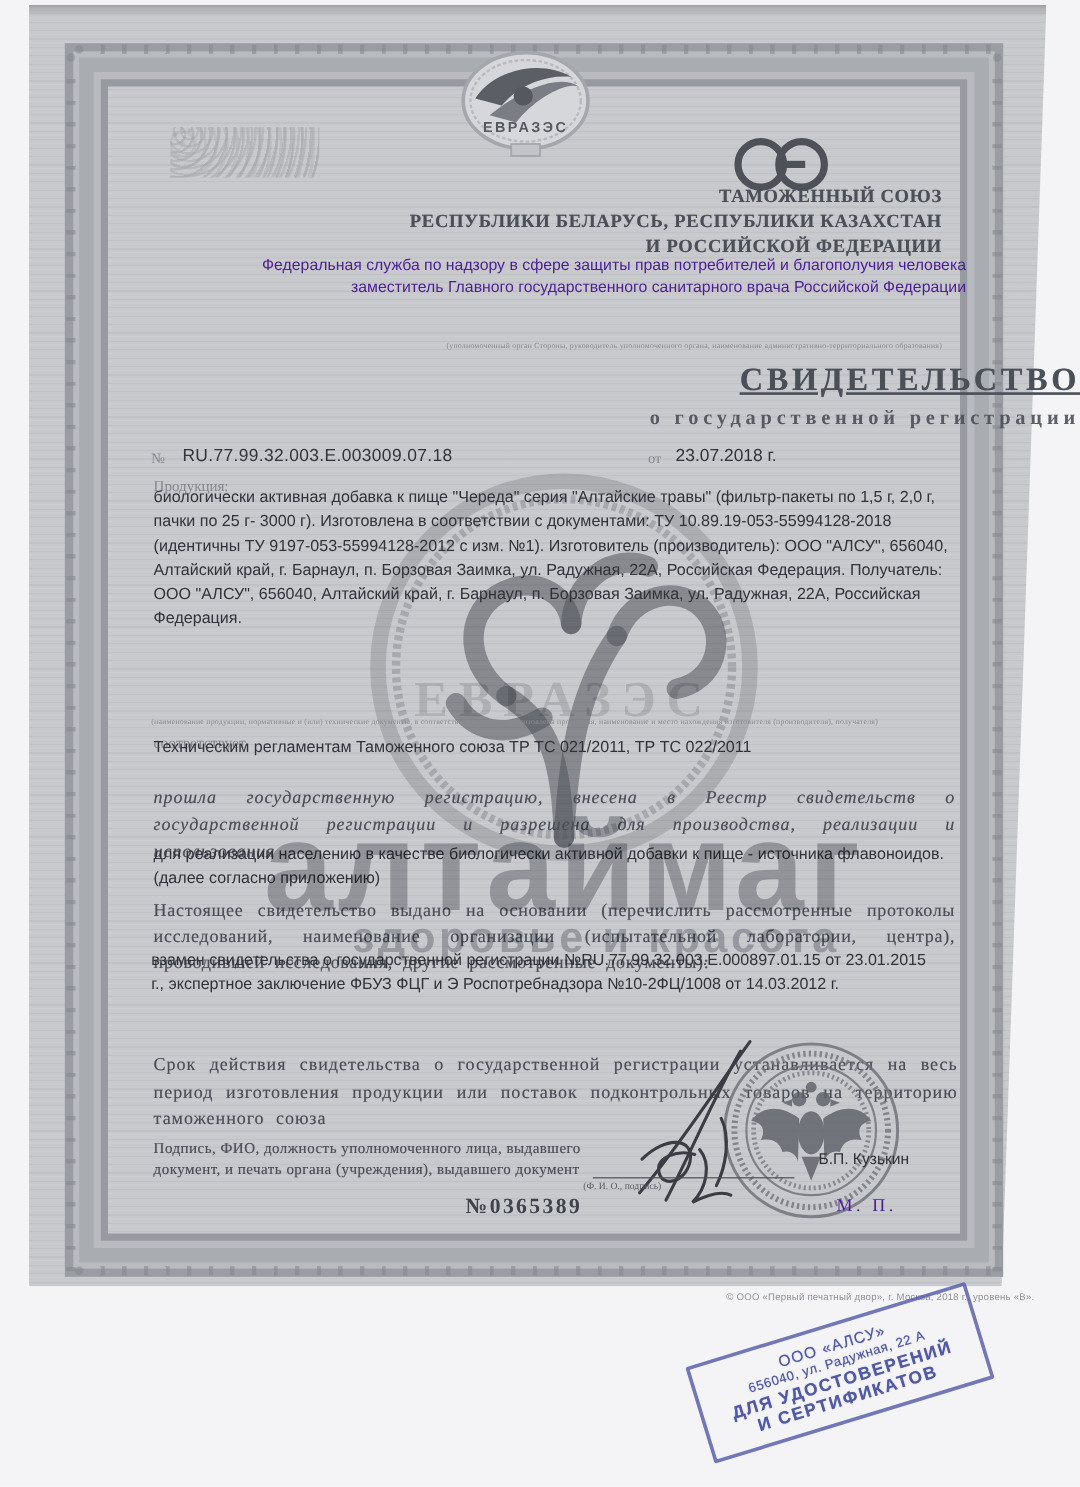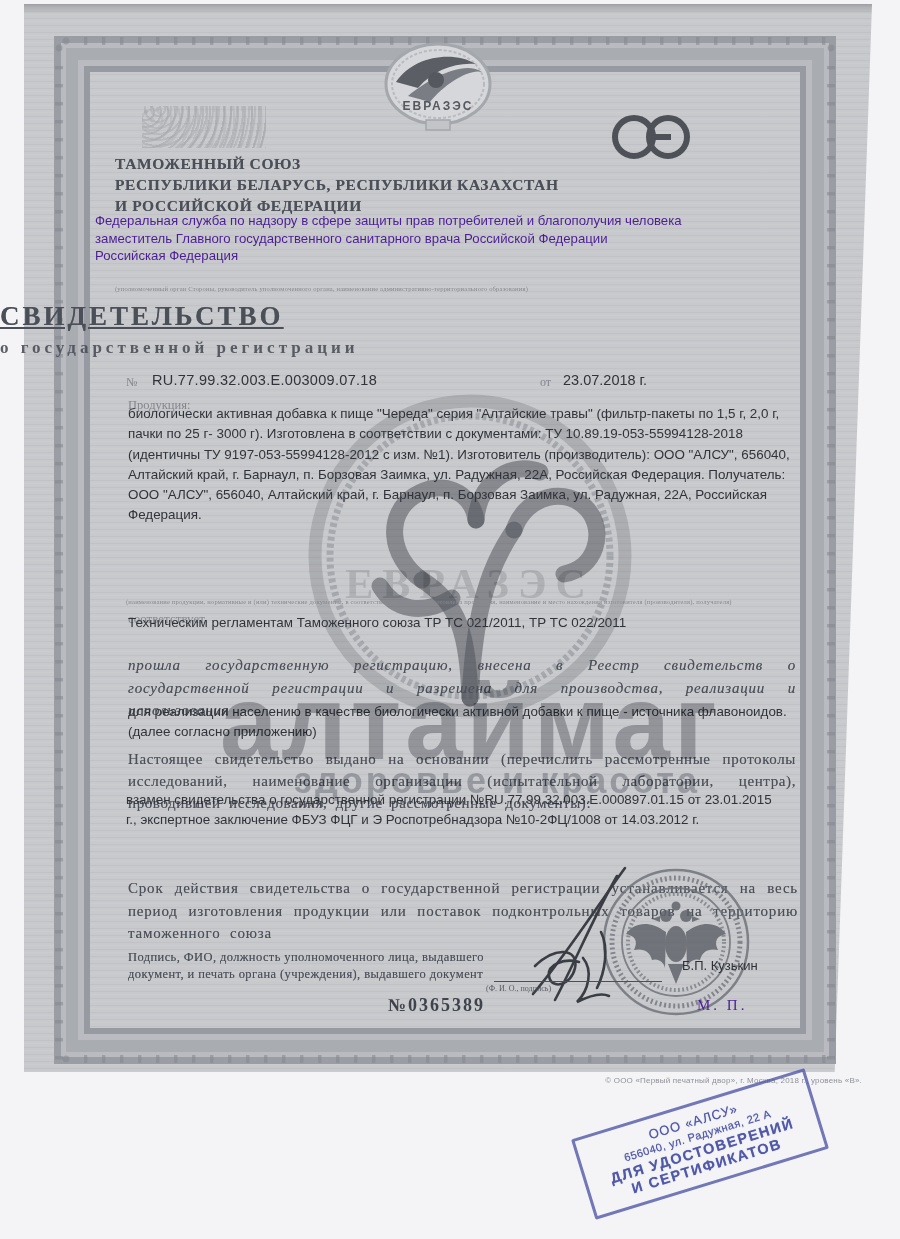--- a/index.html
+++ b/index.html
@@ -25,21 +25,21 @@
   .frame .edge.l{left:-6px;} .frame .edge.r{right:-6px;}
   .abs{position:absolute;}
   .z2{z-index:2;} .z3{z-index:3;} .z4{z-index:4;} .z5{z-index:5;} .z6{z-index:6;}
 
   
   .serif{font-family:"Liberation Serif",serif;}
   .tmpl{color:#4b4f58;text-shadow:0 0 .6px rgba(75,79,88,.55);}
   .typed{color:#303339;}
   .faint{color:rgba(108,112,120,.75);}
   .tiny{font-size:6.5px;color:#85888e;letter-spacing:.2px;white-space:nowrap;}
-  .center{text-align:left;}
+  .center{text-align:right;}
   .just{text-align:justify;}
 
   .org-lines{left:115px;top:153px;width:670px;font-size:15.5px;font-weight:bold;line-height:21px;letter-spacing:.6px;}
   .auth-lines{left:95px;top:212px;width:710px;font-size:13.2px;line-height:17.5px;color:#4c1d95;}
   .auth-note{left:115px;top:285px;width:670px;}
   .title-main{left:0;top:301px;width:900px;font-size:27px;font-weight:bold;letter-spacing:3px;text-decoration:underline;}
   .title-sub{left:0;top:338px;width:900px;font-size:17px;letter-spacing:4px;font-weight:bold;color:rgba(75,79,88,.9);}
   .reg-label{left:126px;top:375px;font-size:12px;}
   .reg-number{left:152px;top:372px;font-size:14.5px;letter-spacing:.3px;}
   .date-label{left:540px;top:375px;font-size:12px;}
@@ -133,21 +133,20 @@
   <div class="abs serif ring-label">ЕВРАЗЭС</div>
 
   <div class="abs z4 serif tmpl center org-lines">
     <div>ТАМОЖЕННЫЙ СОЮЗ</div>
     <div>РЕСПУБЛИКИ БЕЛАРУСЬ, РЕСПУБЛИКИ КАЗАХСТАН</div>
     <div>И РОССИЙСКОЙ ФЕДЕРАЦИИ</div>
   </div>
   <div class="abs z4 center auth-lines">
     <div>Федеральная служба по надзору в сфере защиты прав потребителей и благополучия человека</div>
     <div>заместитель Главного государственного санитарного врача Российской Федерации</div>
-    <div>Российская Федерация</div>
   </div>
   <div class="abs z4 serif tiny center auth-note">(уполномоченный орган Стороны, руководитель уполномоченного органа, наименование административно-территориального образования)</div>
 
   <div class="abs z4 serif tmpl center title-main">СВИДЕТЕЛЬСТВО</div>
   <div class="abs z4 serif center title-sub">о государственной регистрации</div>
 
   <div class="abs z4 serif faint reg-label">№</div>
   <div class="abs z4 typed reg-number">RU.77.99.32.003.Е.003009.07.18</div>
   <div class="abs z4 serif faint date-label">от</div>
   <div class="abs z4 typed reg-date">23.07.2018 г.</div>

